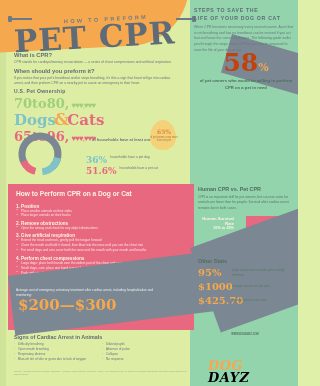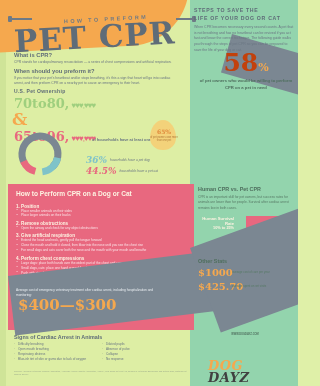--- a/index.html
+++ b/index.html
@@ -65,21 +65,21 @@
     margin:0 -2px;}
   .lbl-cats{font-size:15px;font-weight:bold;color:#e8687f;font-family:"DejaVu Serif",serif;}
 
   
   .donut-wrap{position:absolute;left:14px;top:130px;width:60px;height:48px;}
   .donut{position:absolute;left:0;top:0;width:52px;height:48px;}
   .donut-txt{position:absolute;left:44px;top:136px;width:46px;
     font-size:17px;font-weight:bold;color:#5f6c78;font-family:"DejaVu Serif",serif;}
   .donut-cap{position:absolute;left:92px;top:137px;width:76px;
     font-size:3.9px;line-height:1.5;color:#6a7683;font-weight:bold;}
-  .sub-stat{position:absolute;left:86px;display:flex;align-items:center;font-style:italic;}
+  .sub-stat{position:absolute;left:86px;display:flex;align-items:flex-start;}
   .sub-num{font-size:9px;font-weight:bold;font-family:"DejaVu Serif",serif;}
   .sub-cap{font-size:3.3px;color:#6a7683;margin-left:3px;}
   .sub-dog .sub-num{color:#7fc3c9;}
   .sub-cat .sub-num{color:#e8687f;}
 
   
   .egg{position:absolute;left:150px;top:120px;width:26px;height:30px;
     background:#f3d27a;border-radius:50% 50% 48% 48%/60% 60% 40% 40%;}
   .egg-label{position:absolute;left:154px;top:128px;width:20px;text-align:center;
     font-size:6px;font-weight:bold;color:#e08a3c;font-family:"DejaVu Serif",serif;}
@@ -129,21 +129,21 @@
   .signs-col{width:50%;}
   .sign-li{font-size:3.1px;line-height:1.65;color:#6a7683;padding-left:4px;position:relative;}
   .sign-li:before{content:"·";position:absolute;left:0;}
   .src{position:absolute;left:14px;top:370px;width:176px;
     font-size:2.1px;line-height:1.5;color:#9aa88a;}
 
   
   .logo{position:absolute;left:208px;top:360px;width:74px;font-style:italic;}
   .logo-t{font-size:13px;font-weight:bold;color:#f5a84e;
     font-family:"DejaVu Serif",serif;line-height:.92;letter-spacing:.5px;}
-  .logo-t2{font-size:13px;font-weight:bold;color:#404040;
+  .logo-t2{font-size:13px;font-weight:bold;color:#000000;
     font-family:"DejaVu Serif",serif;line-height:.92;letter-spacing:.5px;}
   .logo-url{position:absolute;left:208px;top:333px;width:74px;text-align:center;
     font-size:2.6px;color:#4f6f5e;font-weight:bold;}
 </style>
 </head>
 <body>
 
 <div class="poster">
 
   <div class="page-left"></div>
@@ -185,21 +185,23 @@
 
   <div class="own">
     <div class="own-h">U.S. Pet Ownership</div>
     <div class="own-row">
       <span class="own-num own-dogs">70</span>
       <span class="own-num own-dogs sm">to</span>
       <span class="own-num own-dogs">80,</span>
       <span class="hearts dog">♥♥♥,♥♥♥</span>
     </div>
     <div class="own-labels">
+      <span class="lbl-dogs">Dogs</span>
       <span class="lbl-amp">&amp;</span>
+      <span class="lbl-cats">Cats</span>
     </div>
     <div class="own-row">
       <span class="own-num own-cats">65</span>
       <span class="own-num own-cats sm">to</span>
       <span class="own-num own-cats">96,</span>
       <span class="hearts cat">♥♥♥,♥♥♥</span>
     </div>
   </div>
 
   <div class="donut-wrap">
@@ -210,21 +212,21 @@
     </svg>
   </div>
   <div class="donut-cap">of households have at least one pet</div>
 
   <div class="sub-stat sub-dog" style="top:155px;">
     <span class="sub-num">36</span>
     <span class="sub-num pc">%</span>
     <span class="sub-cap">households have a pet dog</span>
   </div>
   <div class="sub-stat sub-cat" style="top:166px;">
-    <span class="sub-num">44.5</span>
+    <span class="sub-num">51.6</span>
     <span class="sub-num pc">%</span>
     <span class="sub-cap">households have a pet cat</span>
   </div>
 
   <div class="egg"></div>
   <div class="egg-label">65%</div>
   <div class="egg-sub">of pet owners own more than one pet</div>
 
   <div class="steps">
     <div class="steps-h">How to Perform CPR on a Dog or Cat</div>
@@ -252,21 +254,21 @@
       </div>
       <div>
         <div class="step-t">5. Alternate breaths with compressions</div>
         <div class="step-li">Perform CPR in 2 minute cycles, switch between compressions and breaths</div>
         <div class="step-li">Continue until the animal responds or breathing returns</div>
         <div class="step-li">Give one breath for every 30 compressions, then recheck for a pulse</div>
       </div>
     </div>
     <div class="wedge-steps"></div>
     <div class="price-cap">Average cost of emergency veterinary treatment after cardiac arrest, including hospitalization and monitoring:</div>
-    <div class="price">$400—$300</div>
+    <div class="price">$200—$300</div>
   </div>
 
   <div class="rc" style="top:186px;">
     <div class="rc-h">Human CPR vs. Pet CPR</div>
     <div class="rc-p">CPR is an important skill for pet owners, but success rates for animals are lower than for people. Survival after cardiac arrest remains low in both cases.</div>
 
     <div class="bar-row" style="height:14px;">
       <div class="bar" style="right:-8px;width:54px;"></div>
       <div style="position:relative;padding-right:58px;">
         <div class="bar-lbl">Human Survival Rate</div>
@@ -280,20 +282,24 @@
         <div class="bar-lbl">Pet Survival Rate</div>
         <div class="bar-val">6% or less</div>
       </div>
     </div>
   </div>
 
   <div class="wedge-right"></div>
 
   <div class="rc" style="top:258px;">
     <div class="other-h">Other Stats</div>
+    <div class="ostat">
+      <div class="ostat-n">95%</div>
+      <div class="ostat-c">of pet owners who consider pets a family members</div>
+    </div>
     <div class="ostat">
       <div class="ostat-n">$1000</div>
       <div class="ostat-c">average cost of care per year</div>
     </div>
     <div class="ostat">
       <div class="ostat-n">$425.70</div>
       <div class="ostat-c">average spent on vet visits</div>
     </div>
   </div>
 

